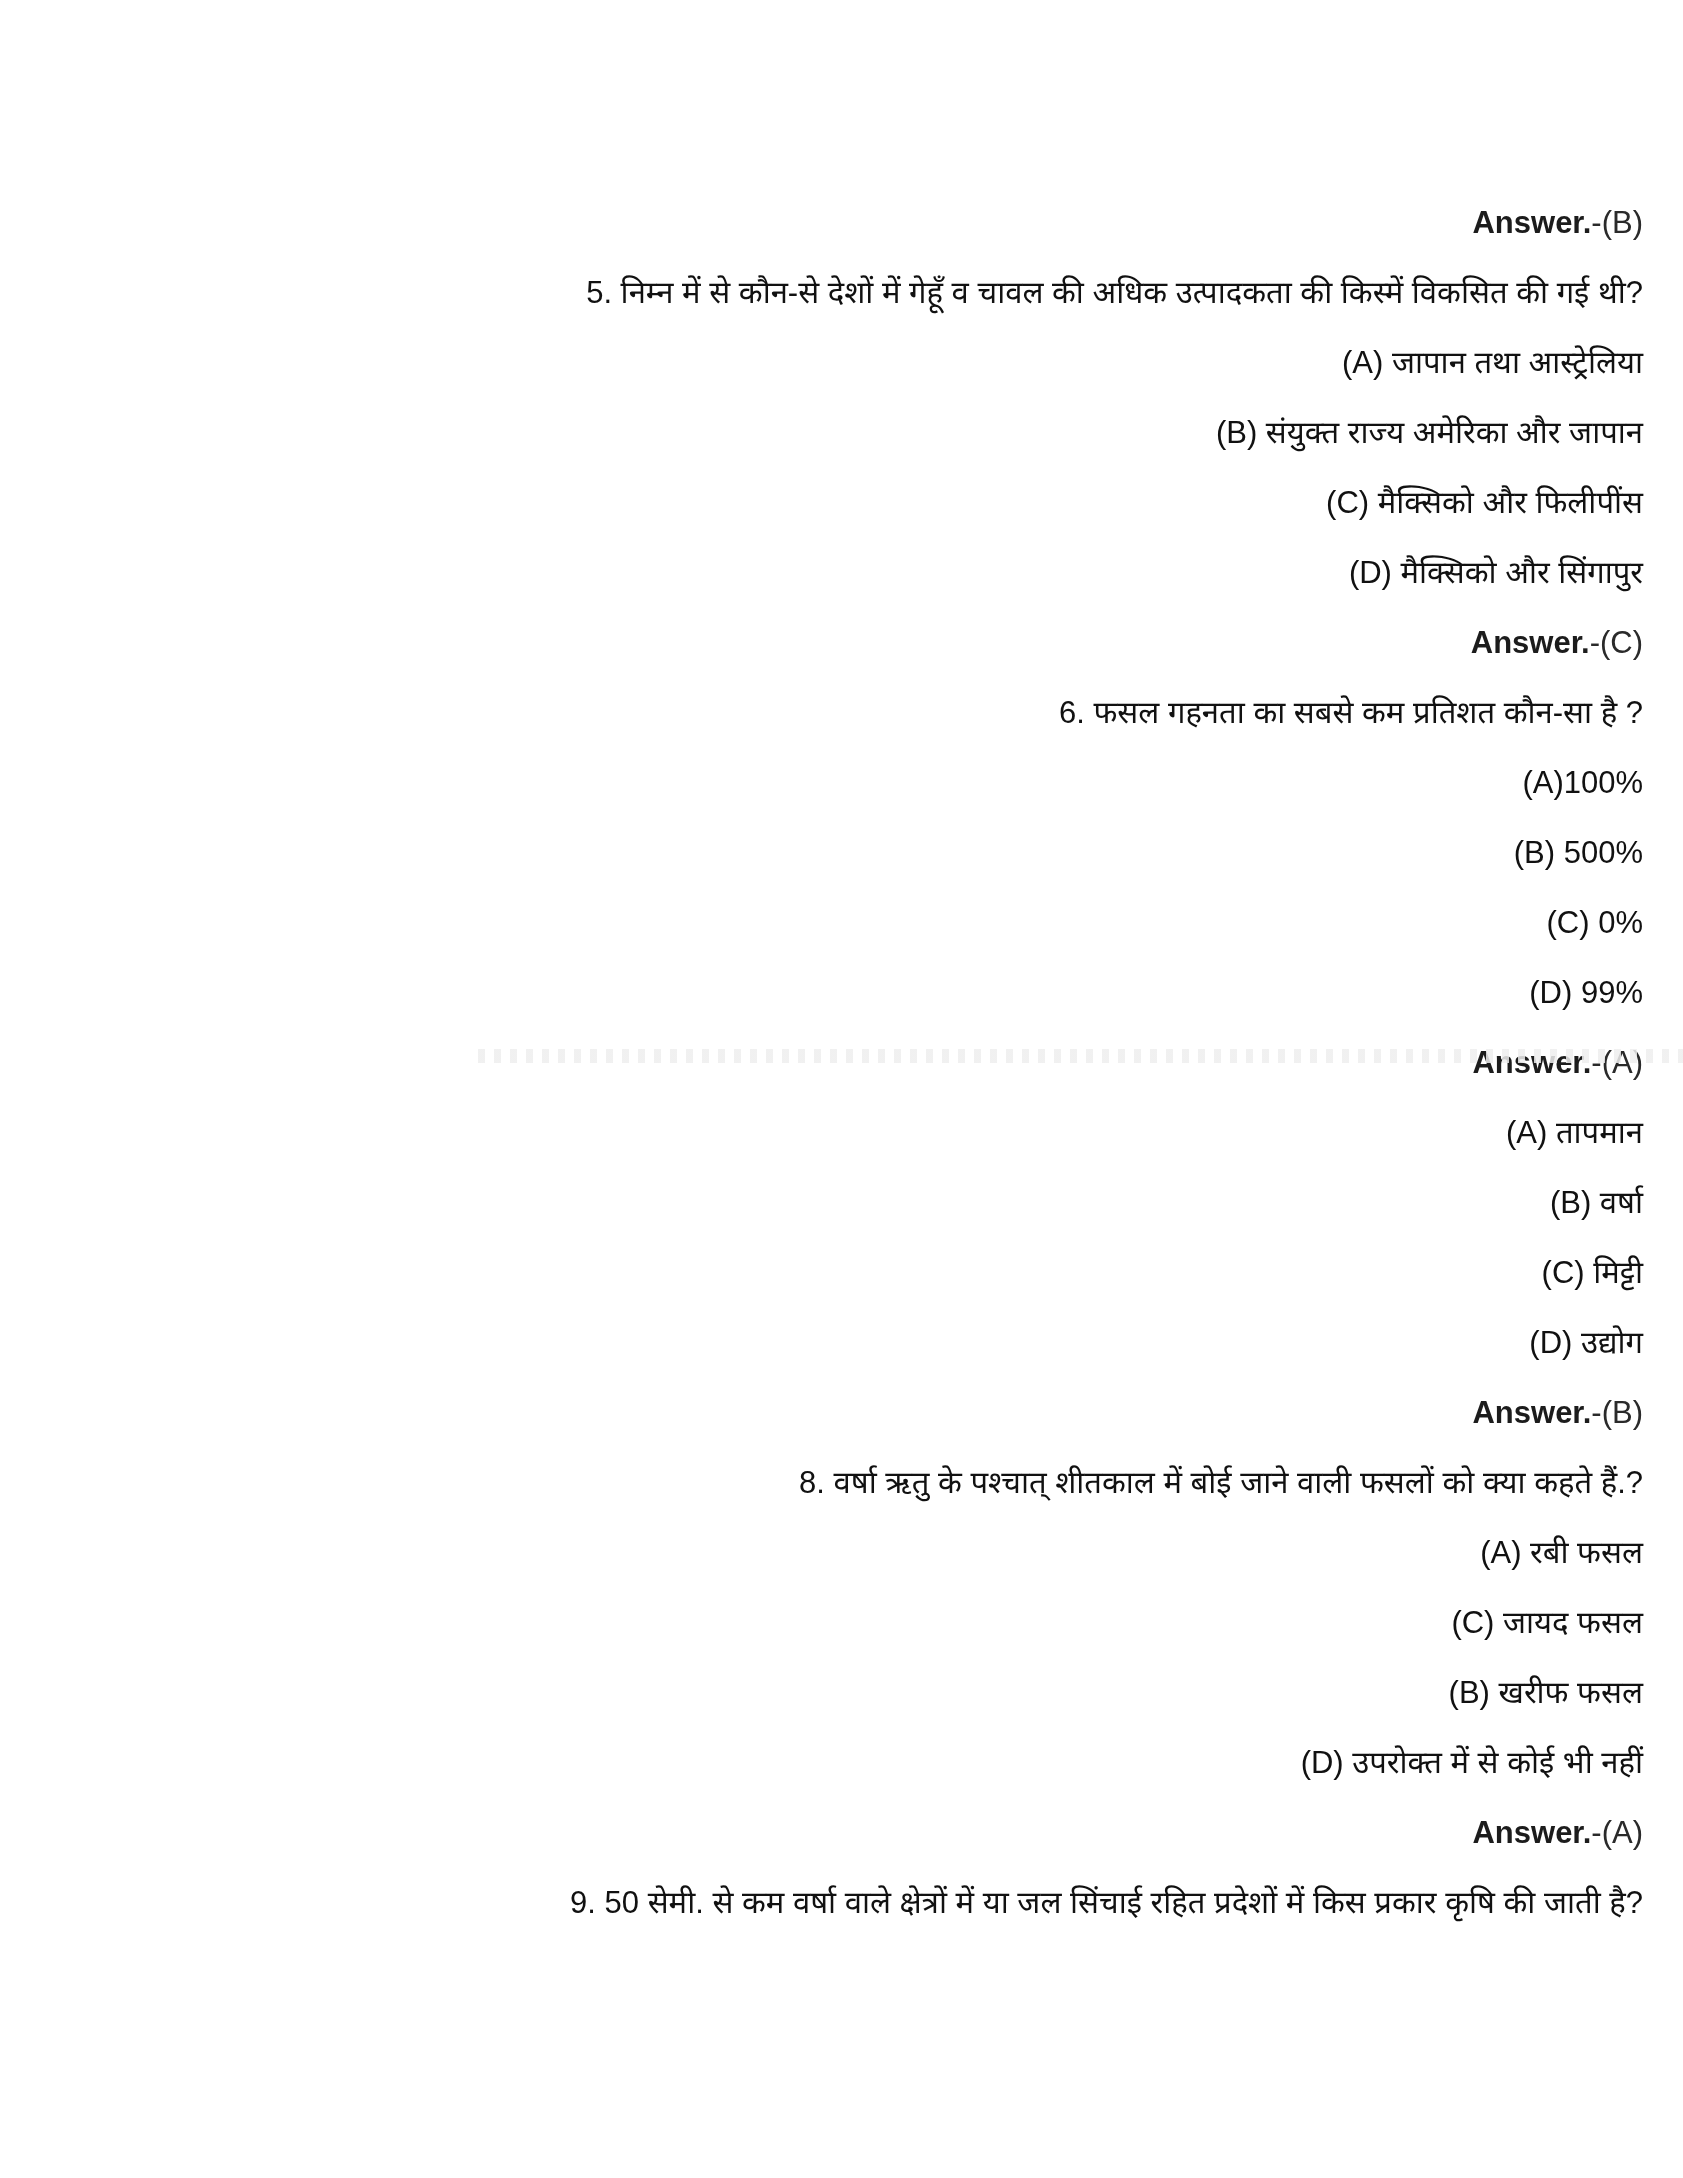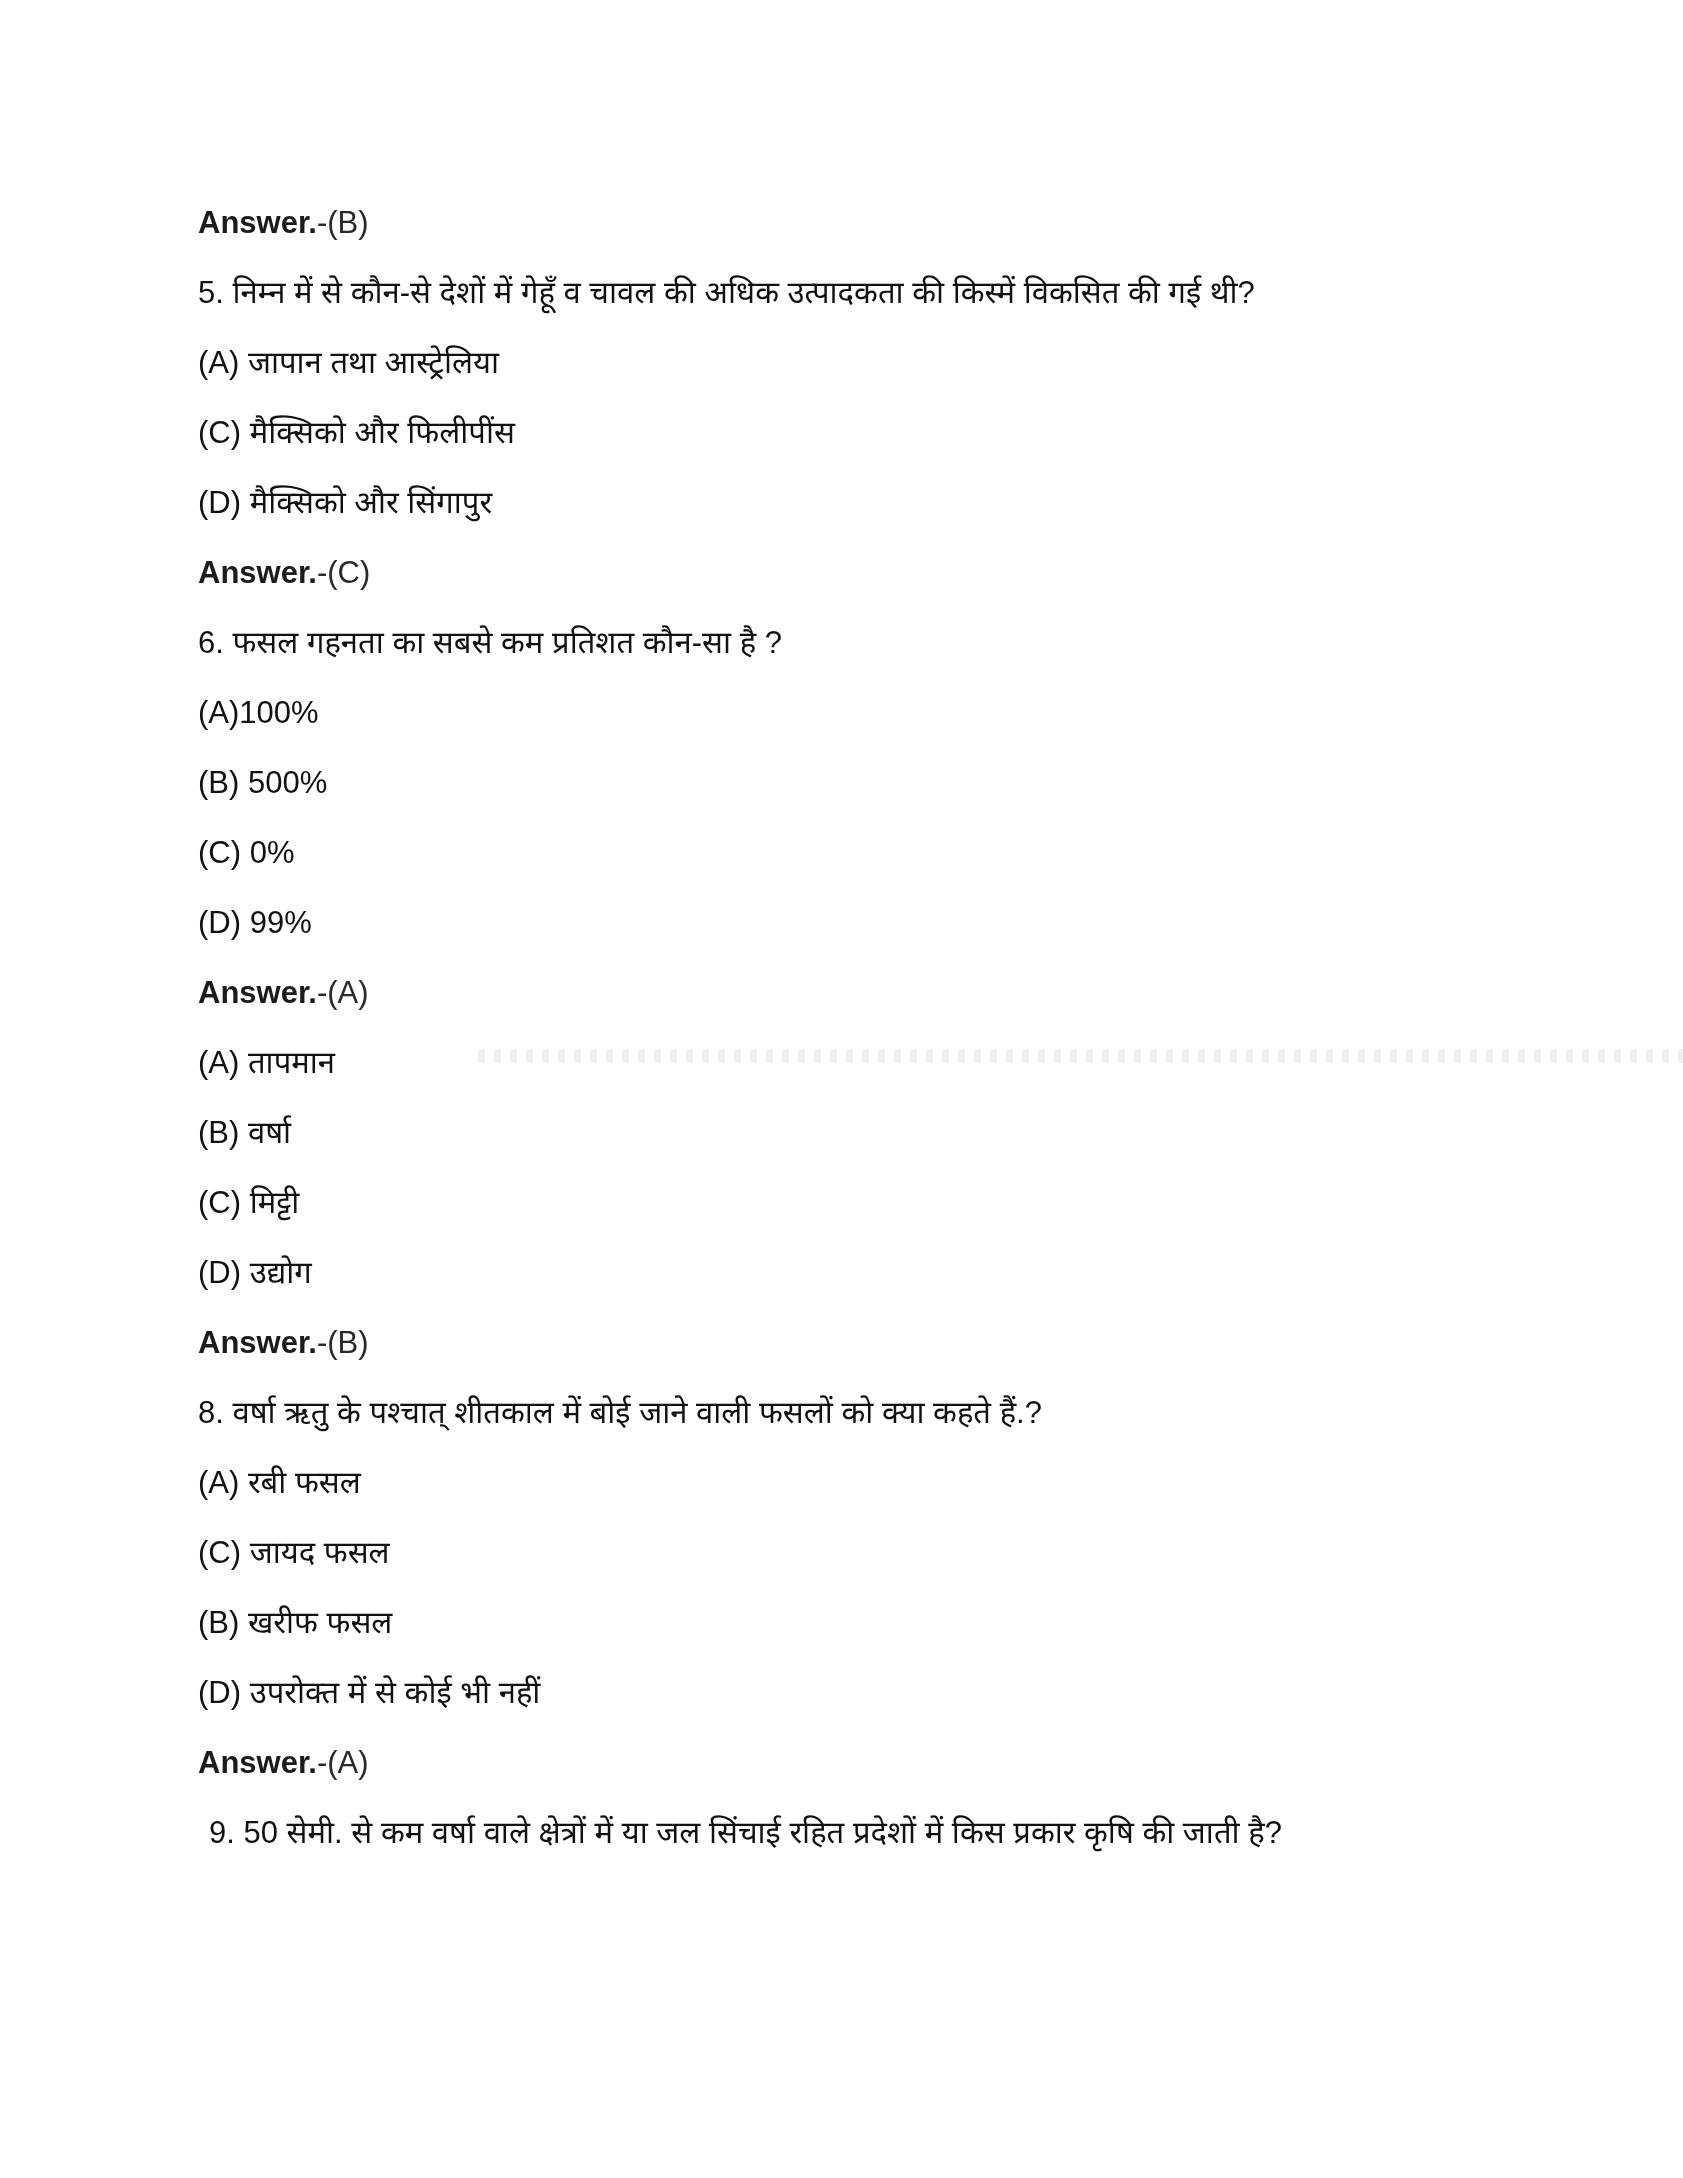--- a/index.html
+++ b/index.html
@@ -23,20 +23,21 @@
     box-sizing: border-box;
     padding: 203px 40px 0 198px;
   }
   p.line {
     margin: 0 0 30px 0;
     font-size: 31px;
     line-height: 40px;
     white-space: nowrap;
     font-weight: 400;
     color: #111111;
+    text-align: right;
   }
   p.line .ans-label {
     font-weight: 700;
     color: #1c1c1c;
   }
   p.line .ans-value {
     font-weight: 400;
     color: #2a2a2a;
   }
   p.indent {
@@ -58,20 +59,21 @@
 </style>
 </head>
 <body>
 
 <div class="doc">
 
   <p class="line"><span class="ans-label">Answer.</span><span class="ans-value">-(B)</span></p>
 
   <p class="line">5. निम्न में से कौन-से देशों में गेहूँ व चावल की अधिक उत्पादकता की किस्में विकसित की गई थी?</p>
   <p class="line">(A) जापान तथा आस्ट्रेलिया</p>
+  <p class="line">(B) संयुक्त राज्य अमेरिका और जापान</p>
   <p class="line">(C) मैक्सिको और फिलीपींस</p>
   <p class="line">(D) मैक्सिको और सिंगापुर</p>
   <p class="line"><span class="ans-label">Answer.</span><span class="ans-value">-(C)</span></p>
 
   <p class="line">6. फसल गहनता का सबसे कम प्रतिशत कौन-सा है ?</p>
   <p class="line">(A)100%</p>
   <p class="line">(B) 500%</p>
   <p class="line">(C) 0%</p>
   <p class="line">(D) 99%</p>
   <p class="line"><span class="ans-label">Answer.</span><span class="ans-value">-(A)</span></p>

